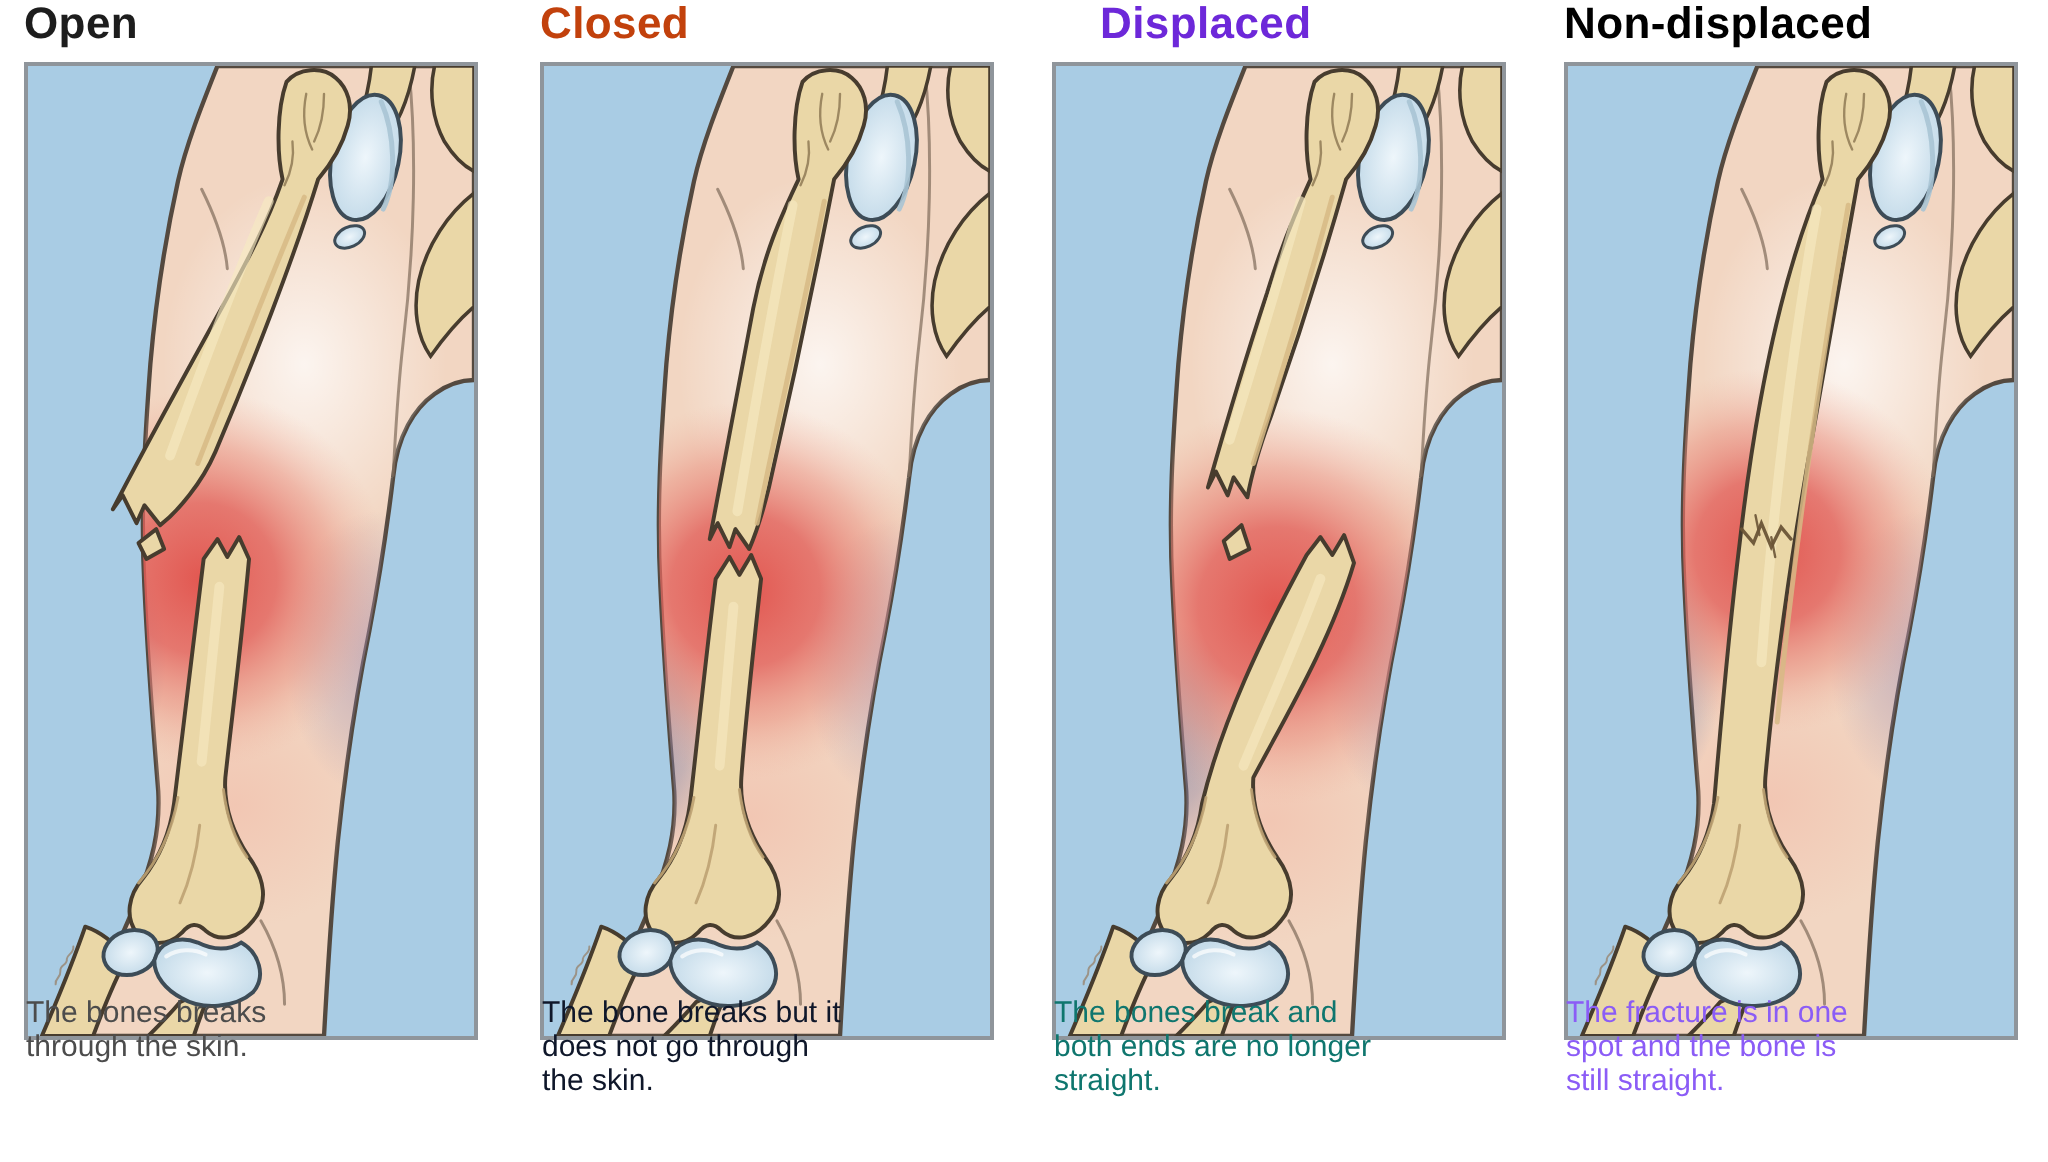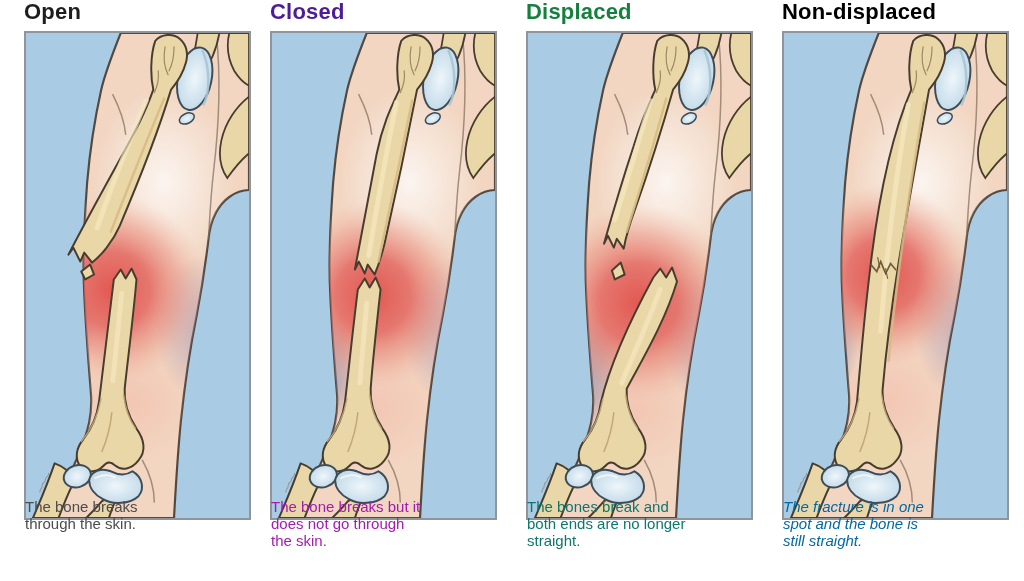--- a/index.html
+++ b/index.html
@@ -13,21 +13,21 @@
                border:2px solid;background:#a9cce4;}
   .panel-frame svg{display:block;}
   .panel-caption{position:absolute;top:498px;left:1px;width:218px;margin:0;
                  font-size:15px;line-height:17px;white-space:pre-line;}
 </style>
 </head>
 <body>
 
 <div class="stage">
 
-  <section class="panel" style="left:24px">
+  <section class="panel" style="left:12px">
     <h2 class="panel-title" style="color: rgb(29, 29, 29);">Open</h2>
     <div class="panel-frame" style="border-color: rgb(143, 149, 155); background: rgb(169, 204, 228);">
         <svg width="223" height="485" viewBox="0 0 226 488" preserveAspectRatio="none">
           <defs>
             <radialGradient id="gR-0">
               <stop offset="0" stop-color="#e1514b" stop-opacity="0.95"></stop>
               <stop offset="0.4" stop-color="#e2605a" stop-opacity="0.8"></stop>
               <stop offset="0.7" stop-color="#e98a7a" stop-opacity="0.48"></stop>
               <stop offset="1" stop-color="#f0b4a0" stop-opacity="0"></stop>
             </radialGradient>
@@ -90,26 +90,26 @@
           <path d="M29,433 C21,456 13,474 7,488 L33,488 C39,472 45,458 50,449 C43,440 35,435 29,433 Z" fill="#ead7a7" stroke="#473c2e" stroke-width="2" stroke-linejoin="round"></path>
           <path d="M77,471 C71,478 65,484 61,488 L84,488 C86,482 88,476 90,472 C85,469 80,469 77,471 Z" fill="#ead7a7" stroke="#473c2e" stroke-width="2" stroke-linejoin="round"></path>
           <ellipse cx="52" cy="446" rx="14" ry="11" transform="rotate(-18 52 446)" fill="url(#gC-0)" stroke="#3d4c57" stroke-width="2"></ellipse>
           <path d="M64,450 C66,441 76,437 86,441 C94,445 102,445 108,441 C117,446 121,458 114,466 C105,474 88,475 78,469 C70,465 64,458 64,450 Z" fill="url(#gC-0)" stroke="#3d4c57" stroke-width="2"></path>
           <path d="M70,448 C76,444 84,444 90,447" fill="none" stroke="#ffffff" stroke-width="2" stroke-linecap="round" opacity="0.7"></path>
           <g transform="translate(14,462) rotate(-62)">
             <path d="M0,0 C3,-2 4,1 7,-1 C10,-3 11,1 14,-1 C16,-2 18,1 21,-1" fill="none" stroke="#9a8d7c" stroke-width="1" stroke-linecap="round" opacity="0.9"></path>
           </g>
         </svg>
       </div>
-    <p class="panel-caption" style="color: rgb(76, 76, 76);">The bone breaks
+    <p class="panel-caption" style="color: rgb(76, 76, 76);">The bones breaks
 through the skin.</p>
   </section>
 
   <section class="panel" style="left:270px">
-    <h2 class="panel-title" style="color: #4c1d95;">Closed</h2>
+    <h2 class="panel-title" style="color: #c2410c;">Closed</h2>
     <div class="panel-frame" style="border-color: rgb(143, 149, 155); background: rgb(169, 204, 228);">
         <svg width="223" height="485" viewBox="0 0 226 488" preserveAspectRatio="none">
           <defs>
             <radialGradient id="gR-1">
               <stop offset="0" stop-color="#e1514b" stop-opacity="0.95"></stop>
               <stop offset="0.4" stop-color="#e2605a" stop-opacity="0.8"></stop>
               <stop offset="0.7" stop-color="#e98a7a" stop-opacity="0.48"></stop>
               <stop offset="1" stop-color="#f0b4a0" stop-opacity="0"></stop>
             </radialGradient>
             <radialGradient id="gB-1">
@@ -170,27 +170,27 @@
           <path d="M29,433 C21,456 13,474 7,488 L33,488 C39,472 45,458 50,449 C43,440 35,435 29,433 Z" fill="#ead7a7" stroke="#473c2e" stroke-width="2" stroke-linejoin="round"></path>
           <path d="M77,471 C71,478 65,484 61,488 L84,488 C86,482 88,476 90,472 C85,469 80,469 77,471 Z" fill="#ead7a7" stroke="#473c2e" stroke-width="2" stroke-linejoin="round"></path>
           <ellipse cx="52" cy="446" rx="14" ry="11" transform="rotate(-18 52 446)" fill="url(#gC-1)" stroke="#3d4c57" stroke-width="2"></ellipse>
           <path d="M64,450 C66,441 76,437 86,441 C94,445 102,445 108,441 C117,446 121,458 114,466 C105,474 88,475 78,469 C70,465 64,458 64,450 Z" fill="url(#gC-1)" stroke="#3d4c57" stroke-width="2"></path>
           <path d="M70,448 C76,444 84,444 90,447" fill="none" stroke="#ffffff" stroke-width="2" stroke-linecap="round" opacity="0.7"></path>
           <g transform="translate(14,462) rotate(-62)">
             <path d="M0,0 C3,-2 4,1 7,-1 C10,-3 11,1 14,-1 C16,-2 18,1 21,-1" fill="none" stroke="#9a8d7c" stroke-width="1" stroke-linecap="round" opacity="0.9"></path>
           </g>
         </svg>
       </div>
-    <p class="panel-caption" style="color: #a21caf;">The bone breaks but it
+    <p class="panel-caption" style="color: #0f172a;">The bone breaks but it
 does not go through
 the skin.</p>
   </section>
 
   <section class="panel" style="left:526px">
-    <h2 class="panel-title" style="color: #15803d;">Displaced</h2>
+    <h2 class="panel-title" style="color: #6d28d9; margin-left: 24px;">Displaced</h2>
     <div class="panel-frame" style="border-color: rgb(143, 149, 155); background: rgb(169, 204, 228);">
         <svg width="223" height="485" viewBox="0 0 226 488" preserveAspectRatio="none">
           <defs>
             <radialGradient id="gR-2">
               <stop offset="0" stop-color="#e1514b" stop-opacity="0.95"></stop>
               <stop offset="0.4" stop-color="#e2605a" stop-opacity="0.8"></stop>
               <stop offset="0.7" stop-color="#e98a7a" stop-opacity="0.48"></stop>
               <stop offset="1" stop-color="#f0b4a0" stop-opacity="0"></stop>
             </radialGradient>
             <radialGradient id="gB-2">
@@ -334,18 +334,18 @@
           <path d="M29,433 C21,456 13,474 7,488 L33,488 C39,472 45,458 50,449 C43,440 35,435 29,433 Z" fill="#ead7a7" stroke="#473c2e" stroke-width="2" stroke-linejoin="round"></path>
           <path d="M77,471 C71,478 65,484 61,488 L84,488 C86,482 88,476 90,472 C85,469 80,469 77,471 Z" fill="#ead7a7" stroke="#473c2e" stroke-width="2" stroke-linejoin="round"></path>
           <ellipse cx="52" cy="446" rx="14" ry="11" transform="rotate(-18 52 446)" fill="url(#gC-3)" stroke="#3d4c57" stroke-width="2"></ellipse>
           <path d="M64,450 C66,441 76,437 86,441 C94,445 102,445 108,441 C117,446 121,458 114,466 C105,474 88,475 78,469 C70,465 64,458 64,450 Z" fill="url(#gC-3)" stroke="#3d4c57" stroke-width="2"></path>
           <path d="M70,448 C76,444 84,444 90,447" fill="none" stroke="#ffffff" stroke-width="2" stroke-linecap="round" opacity="0.7"></path>
           <g transform="translate(14,462) rotate(-62)">
             <path d="M0,0 C3,-2 4,1 7,-1 C10,-3 11,1 14,-1 C16,-2 18,1 21,-1" fill="none" stroke="#9a8d7c" stroke-width="1" stroke-linecap="round" opacity="0.9"></path>
           </g>
         </svg>
       </div>
-    <p class="panel-caption" style="color: #0369a1; font-style: italic;">The fracture is in one
+    <p class="panel-caption" style="color: #8b5cf6;">The fracture is in one
 spot and the bone is
 still straight.</p>
   </section>
 
 </div>
 
 </body></html>

